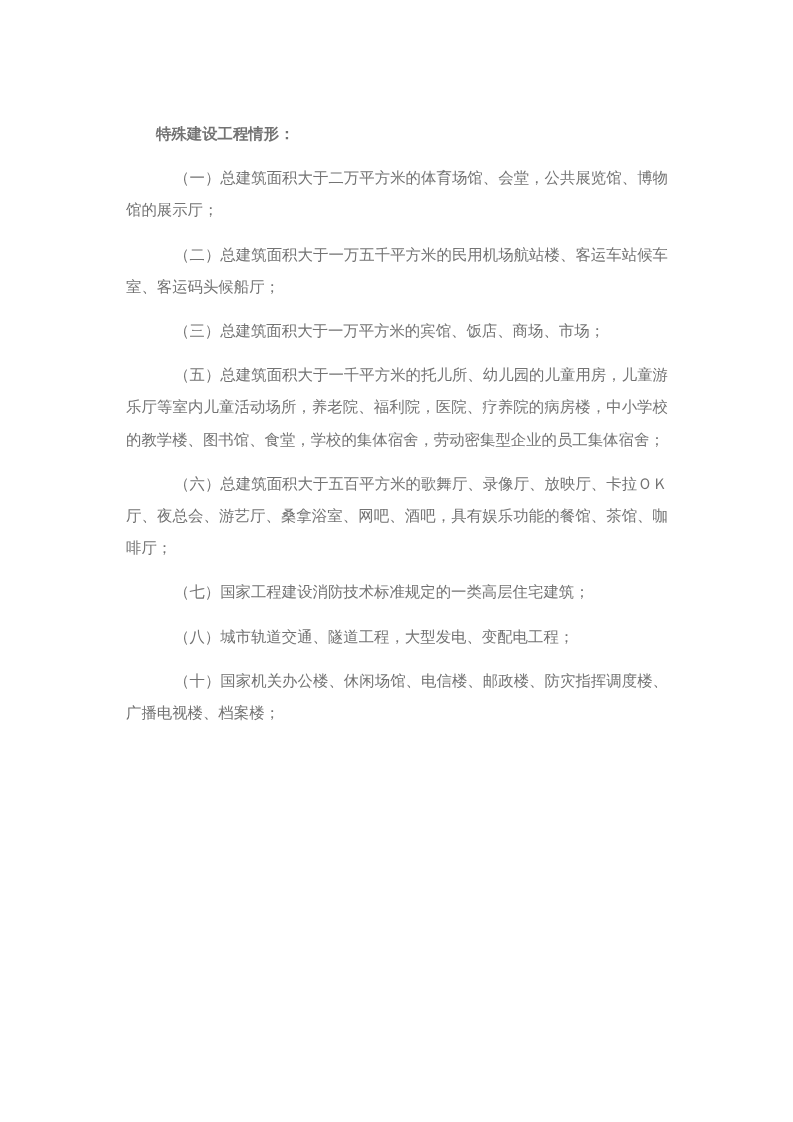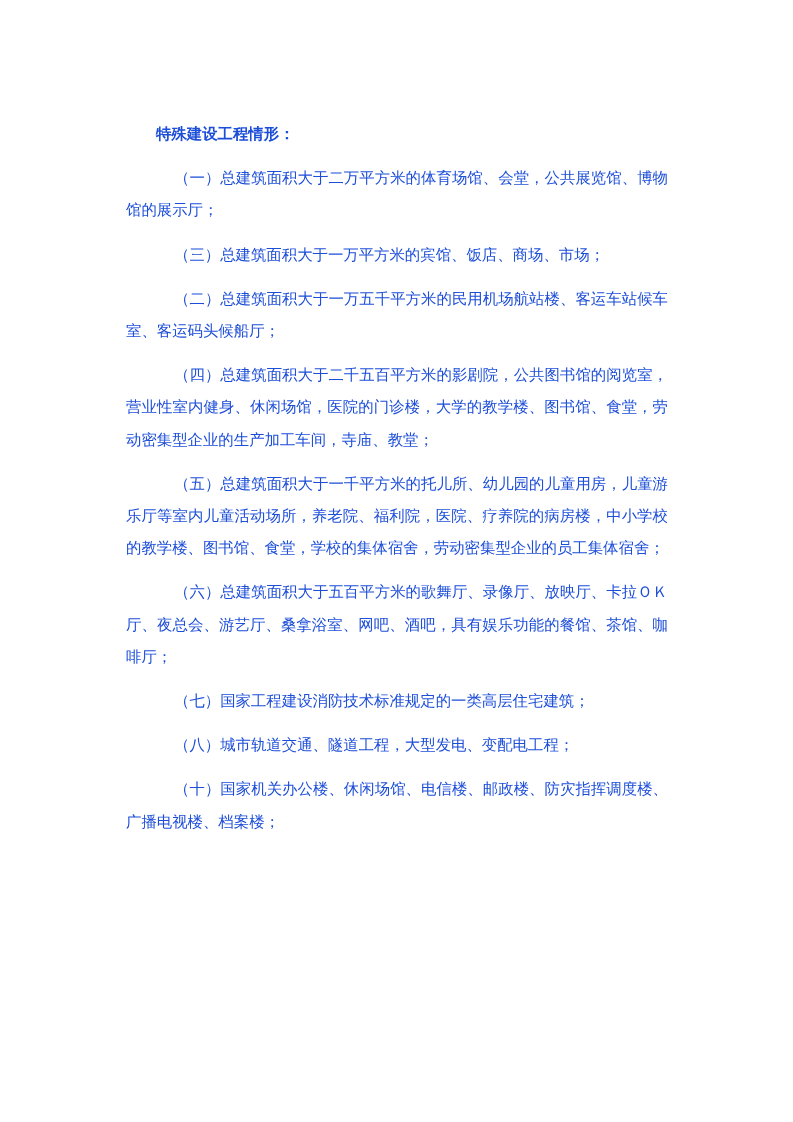--- a/index.html
+++ b/index.html
@@ -1,31 +1,30 @@
 <!DOCTYPE html>
 <html><head>
 <meta charset="utf-8">
 <style>
   html, body { margin:0; padding:0; background:#ffffff; }
   body { width:793px; height:1122px; position:relative; overflow:hidden; }
   .page {
     position:absolute; left:114px; top:118px; width:566px;
     font-family: "DejaVu Serif", "Liberation Serif", serif;
-    color:#1d4ed8; font-size:15.4px; line-height:32.2px;
+    color:#737373; font-size:15.4px; line-height:32.2px;
   }
   .title { font-weight:bold; text-indent:42px; margin:0; font-family:"DejaVu Sans","Liberation Sans",sans-serif; }
   .para { text-indent:48px; margin:12px; text-align:justify; }
 </style>
 </head>
 <body>
 
 <div class="page">
   <p class="title">特殊建设工程情形：</p>
   <p class="para">（一）总建筑面积大于二万平方米的体育场馆、会堂，公共展览馆、博物馆的展示厅；</p>
+  <p class="para">（二）总建筑面积大于一万五千平方米的民用机场航站楼、客运车站候车室、客运码头候船厅；</p>
   <p class="para">（三）总建筑面积大于一万平方米的宾馆、饭店、商场、市场；</p>
-  <p class="para">（二）总建筑面积大于一万五千平方米的民用机场航站楼、客运车站候车室、客运码头候船厅；</p>
-  <p class="para">（四）总建筑面积大于二千五百平方米的影剧院，公共图书馆的阅览室，营业性室内健身、休闲场馆，医院的门诊楼，大学的教学楼、图书馆、食堂，劳动密集型企业的生产加工车间，寺庙、教堂；</p>
   <p class="para">（五）总建筑面积大于一千平方米的托儿所、幼儿园的儿童用房，儿童游乐厅等室内儿童活动场所，养老院、福利院，医院、疗养院的病房楼，中小学校的教学楼、图书馆、食堂，学校的集体宿舍，劳动密集型企业的员工集体宿舍；</p>
   <p class="para">（六）总建筑面积大于五百平方米的歌舞厅、录像厅、放映厅、卡拉ＯＫ厅、夜总会、游艺厅、桑拿浴室、网吧、酒吧，具有娱乐功能的餐馆、茶馆、咖啡厅；</p>
   <p class="para">（七）国家工程建设消防技术标准规定的一类高层住宅建筑；</p>
   <p class="para">（八）城市轨道交通、隧道工程，大型发电、变配电工程；</p>
   <p class="para">（十）国家机关办公楼、休闲场馆、电信楼、邮政楼、防灾指挥调度楼、广播电视楼、档案楼；</p>
 </div>
 
 </body></html>

